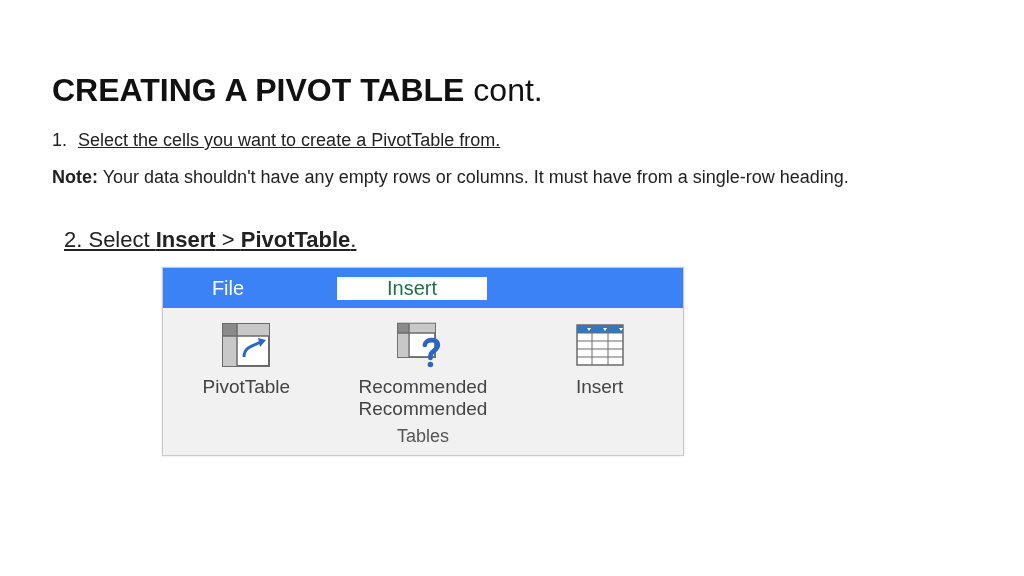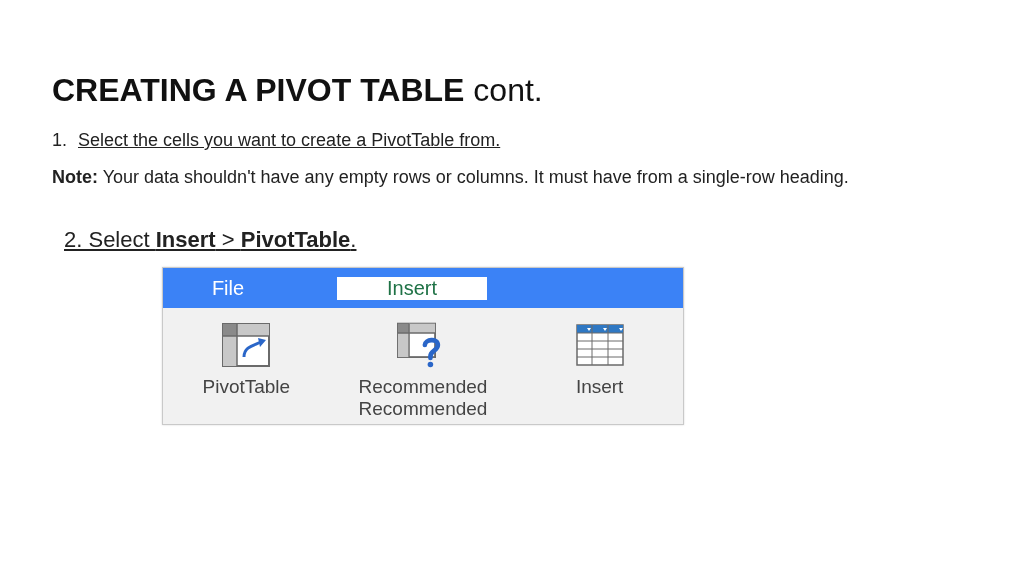--- a/index.html
+++ b/index.html
@@ -182,16 +182,17 @@
               <line x1="1" y1="33" x2="47" y2="33" stroke="#6a6a6a" stroke-width="1"></line>
               <path d="M11 4 L13 7 L15 4 Z" fill="#fff"></path>
               <path d="M27 4 L29 7 L31 4 Z" fill="#fff"></path>
               <path d="M43 4 L45 7 L47 4 Z" fill="#fff"></path>
             </svg>
           </div>
           <span>Insert</span>
         </div>
 
       </div>
+      <div class="group-label">Tables</div>
     </div>
   </div>
 
 </div>
 
 </body></html>

